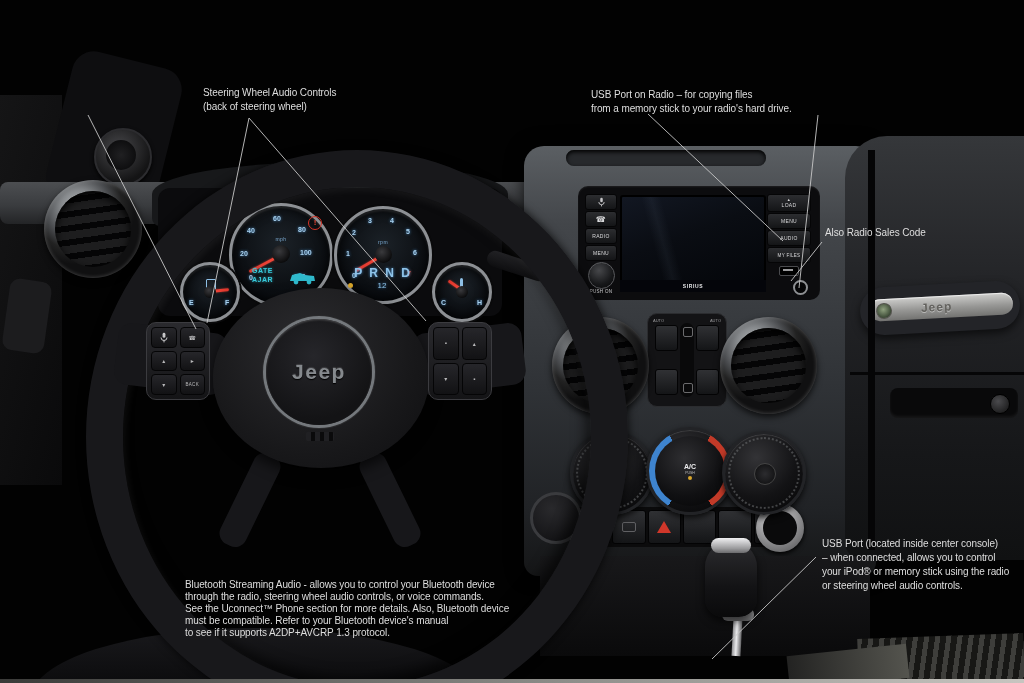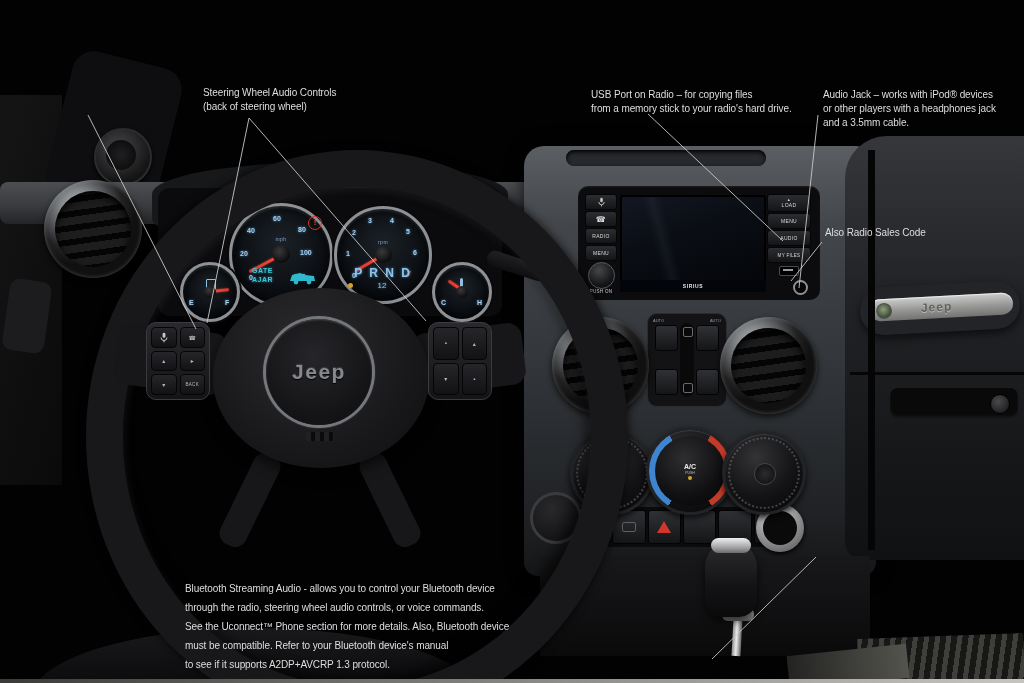--- a/index.html
+++ b/index.html
@@ -291,24 +291,25 @@
     <line x1="648" y1="114" x2="783" y2="241" stroke="#c8c8c8" stroke-width="0.9"></line>
     <line x1="818" y1="115" x2="799" y2="288" stroke="#c8c8c8" stroke-width="0.9"></line>
     <line x1="822" y1="242" x2="791" y2="281" stroke="#c8c8c8" stroke-width="0.9"></line>
     <line x1="816" y1="557" x2="712" y2="659" stroke="#c8c8c8" stroke-width="0.9"></line>
   </svg>
 
   <div class="callout" style="left:203px;top:86px;">Steering Wheel Audio Controls
 (back of steering wheel)</div>
   <div class="callout" style="left:591px;top:88px;">USB Port on Radio – for copying files
 from a memory stick to your radio's hard drive.</div>
-  <div class="callout" style="left:823px;top:88px;">Audio Jack – works with iPod® devices
-or other players with a headphones jack
-and a 3.5mm cable.</div>
   <div class="callout" style="left:825px;top:226px;">Also Radio Sales Code</div>
-  <div class="callout" style="left:185px;top:579px;line-height:19px;">Bluetooth Streaming Audio - allows you to control your Bluetooth device
+  <div class="callout" style="left:822px;top:537px;">USB Port (located inside center console)
+– when connected, allows you to control
+your iPod® or memory stick using the radio
+or steering wheel audio controls.</div>
+  <div class="callout" style="left:185px;top:579px;line-height:12px;">Bluetooth Streaming Audio - allows you to control your Bluetooth device
 through the radio, steering wheel audio controls, or voice commands.
 See the Uconnect™ Phone section for more details. Also, Bluetooth device
 must be compatible. Refer to your Bluetooth device's manual
 to see if it supports A2DP+AVCRP 1.3 protocol.</div>
 
   <div class="abs" style="left:0;top:679px;width:1024px;height:4px;background:linear-gradient(90deg,#3a3a38 0%,#8d8d89 55%,#c7c5c0 100%);z-index:45;"></div>
 </div>
 
 </body></html>

